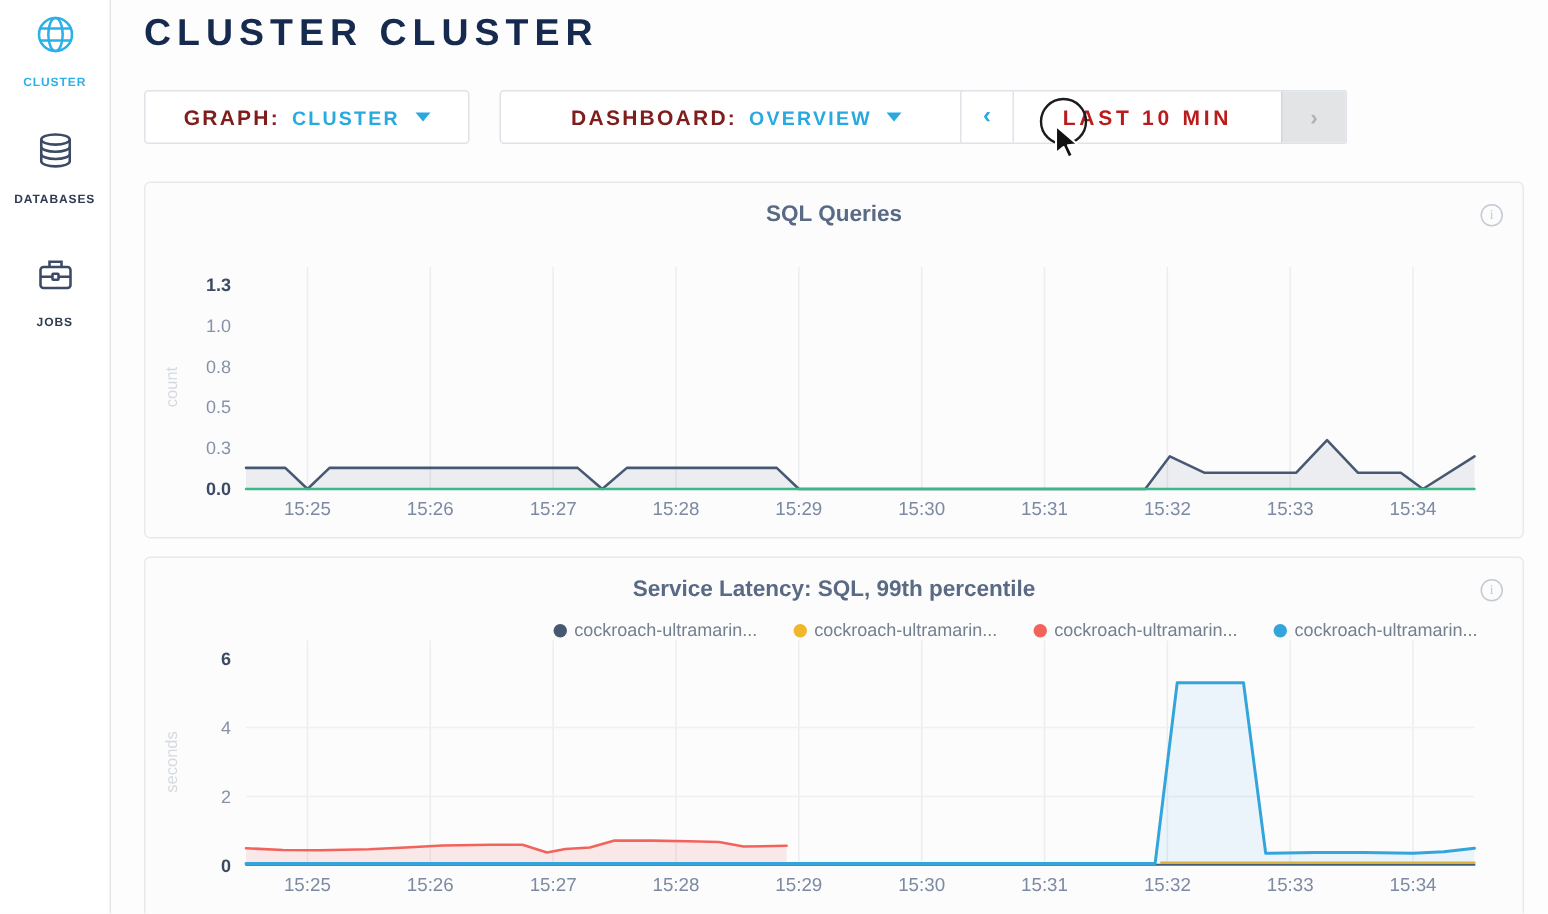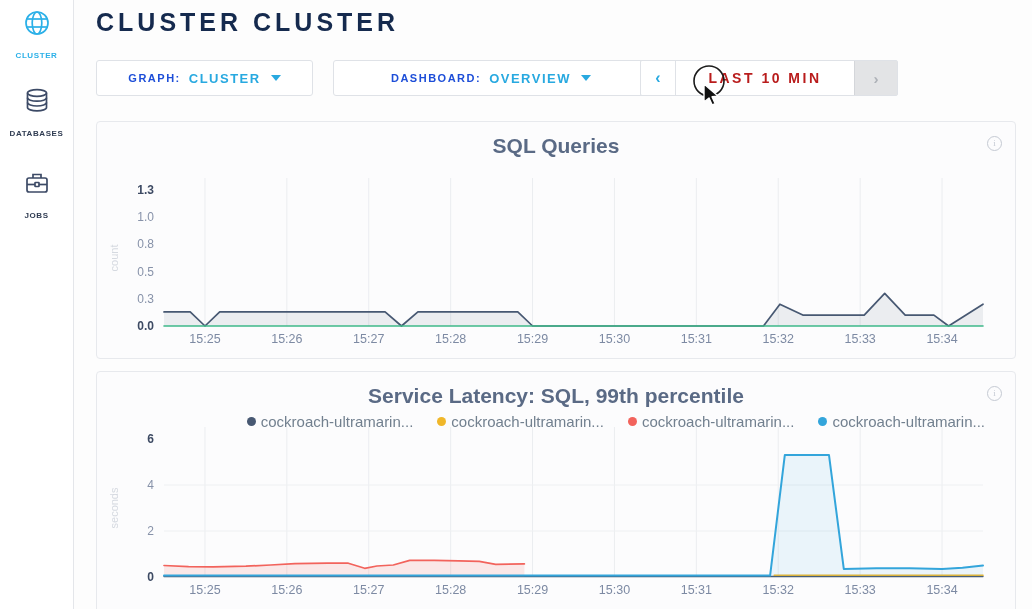--- a/index.html
+++ b/index.html
@@ -21,44 +21,44 @@
   .page-title{
     position:absolute;left:96px;top:8px;font-size:25px;font-weight:700;
     letter-spacing:4px;color:#152a4e;
   }
   
   .ctrl{position:absolute;top:60px;height:36px;box-sizing:border-box;
     background:#fff;border:1px solid #dfe2e7;border-radius:3px;
     display:flex;align-items:center;justify-content:center;cursor:pointer;}
   .ctrl-graph{left:96px;width:217px;}
   .ctrl-dash{left:333px;width:316px;}
-  .ctrl-label{font-size:11px;font-weight:700;letter-spacing:1.5px;color:#1d4ed8;}
+  .ctrl-label{font-size:14px;font-weight:700;letter-spacing:1.5px;color:#7f1d1d;}
   .ctrl-value{font-size:13px;font-weight:700;letter-spacing:1.5px;color:#28a9e0;margin-left:8px;}
   .caret{width:0;height:0;border-left:5px solid transparent;border-right:5px solid transparent;
     border-top:6px solid #28a9e0;margin-left:10px;}
   .timewin{position:absolute;left:640px;top:60px;width:258px;height:36px;box-sizing:border-box;
     border:1px solid #dfe2e7;border-radius:2px;background:#fff;display:flex;}
   .tw-prev{width:34px;display:flex;align-items:center;justify-content:center;
     border-right:1px solid #dfe2e7;color:#28a9e0;font-size:16px;font-weight:700;cursor:pointer;}
   .tw-label{flex:1;display:flex;align-items:center;justify-content:center;
     font-size:14px;font-weight:700;letter-spacing:2.5px;color:#b91c1c;cursor:pointer;}
   .tw-next{width:42px;display:flex;align-items:center;justify-content:center;
     background:#e3e4e6;border-left:1px solid #d4d6da;color:#aeb2b8;font-size:15px;font-weight:700;cursor:default;}
   
   .card{position:absolute;left:96px;width:920px;box-sizing:border-box;
     background:#fcfcfd;border:1px solid #e7e9ed;border-radius:4px;}
   .card1{top:121px;height:238px;}
   .card2{top:371px;height:250px;}
   .chart-title{position:absolute;left:0;right:0;top:12px;text-align:center;
-    font-size:21px;font-weight:700;color:#5a6a85;}
+    font-size:15px;font-weight:700;color:#5a6a85;}
   .info-icon{position:absolute;right:13px;top:14px;width:13px;height:13px;border:1px solid #c5cad3;
     border-radius:50%;color:#c5cad3;font-size:9px;line-height:13px;text-align:center;
     font-family:"Liberation Serif",serif;cursor:pointer;}
   .legend{position:absolute;right:30px;top:41px;display:flex;gap:24px;}
-  .legend-item{display:flex;align-items:center;gap:5px;font-size:15px;color:#72808f;cursor:pointer;text-align:right;}
+  .legend-item{display:flex;align-items:center;gap:5px;font-size:12px;color:#72808f;cursor:pointer;text-align:right;}
   .legend-dot{width:9px;height:9px;border-radius:50%;display:inline-block;}
   svg.chart{position:absolute;left:0;top:0;}
   svg.chart text{font-family:"Liberation Sans",sans-serif;}
   
   .cursor-overlay{position:absolute;left:691px;top:63px;width:44px;height:52px;z-index:20;pointer-events:none;}
 </style>
 </head>
 <body>
 
 <div class="sidebar">

